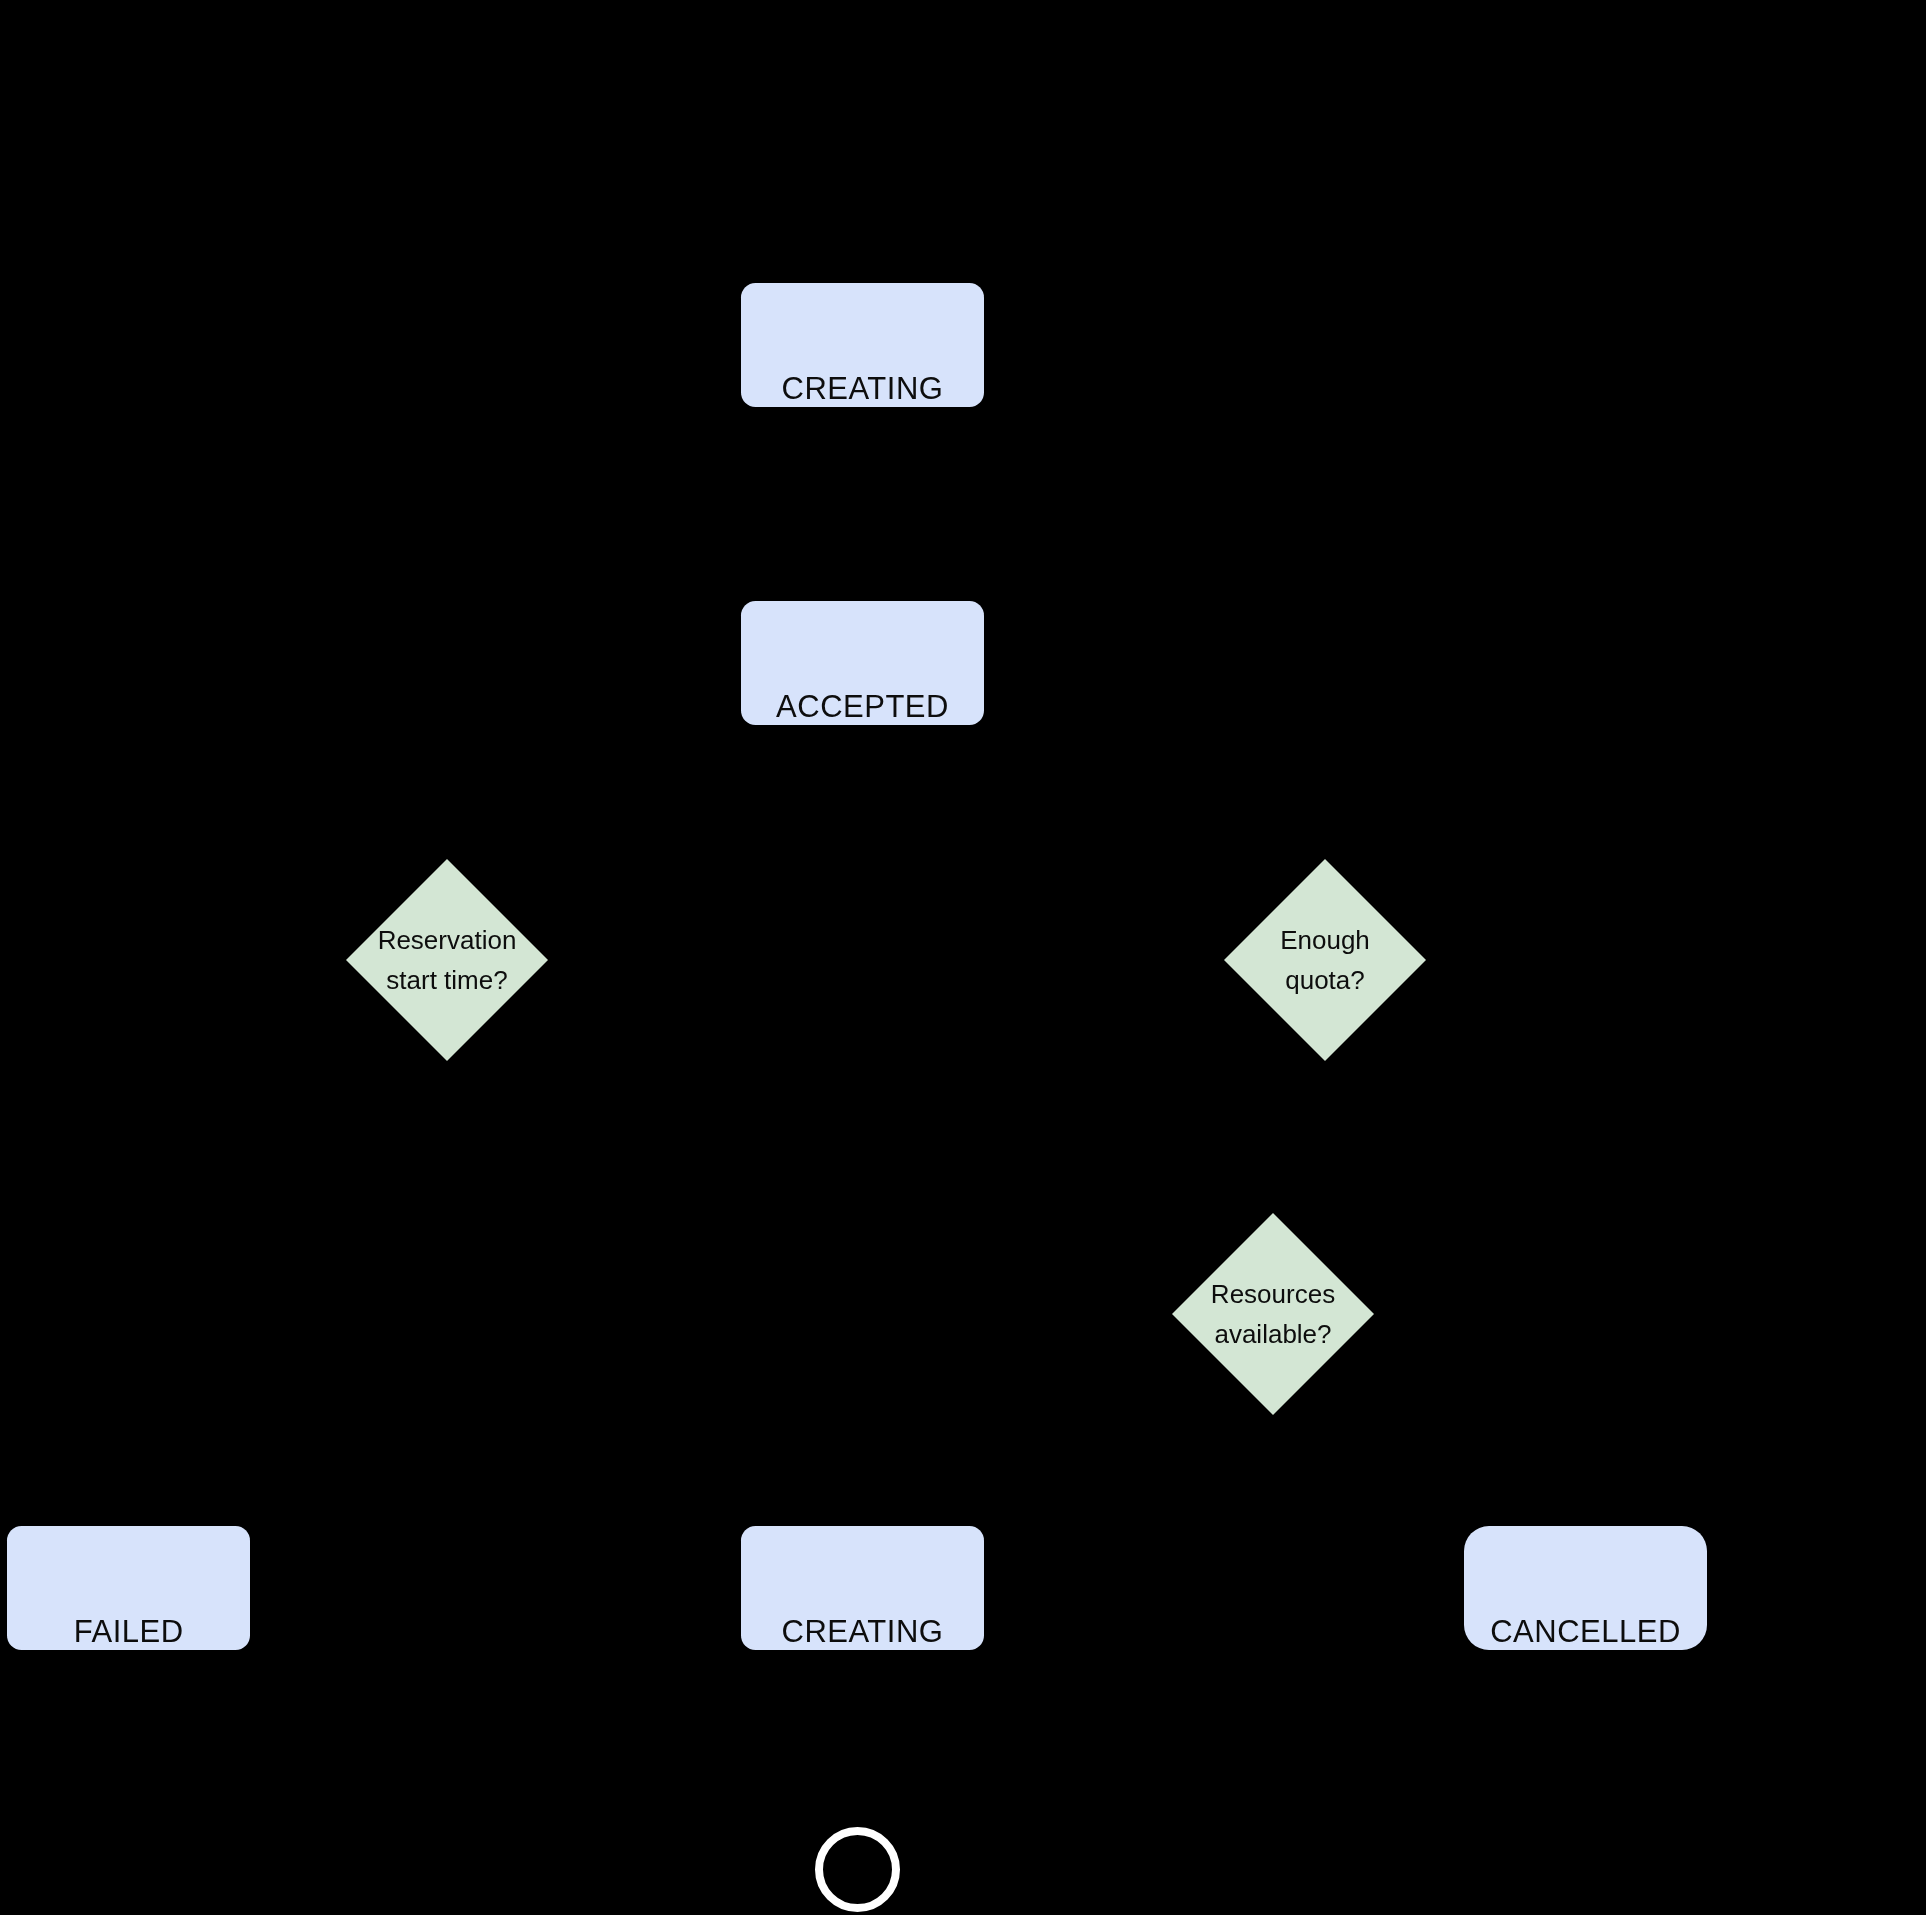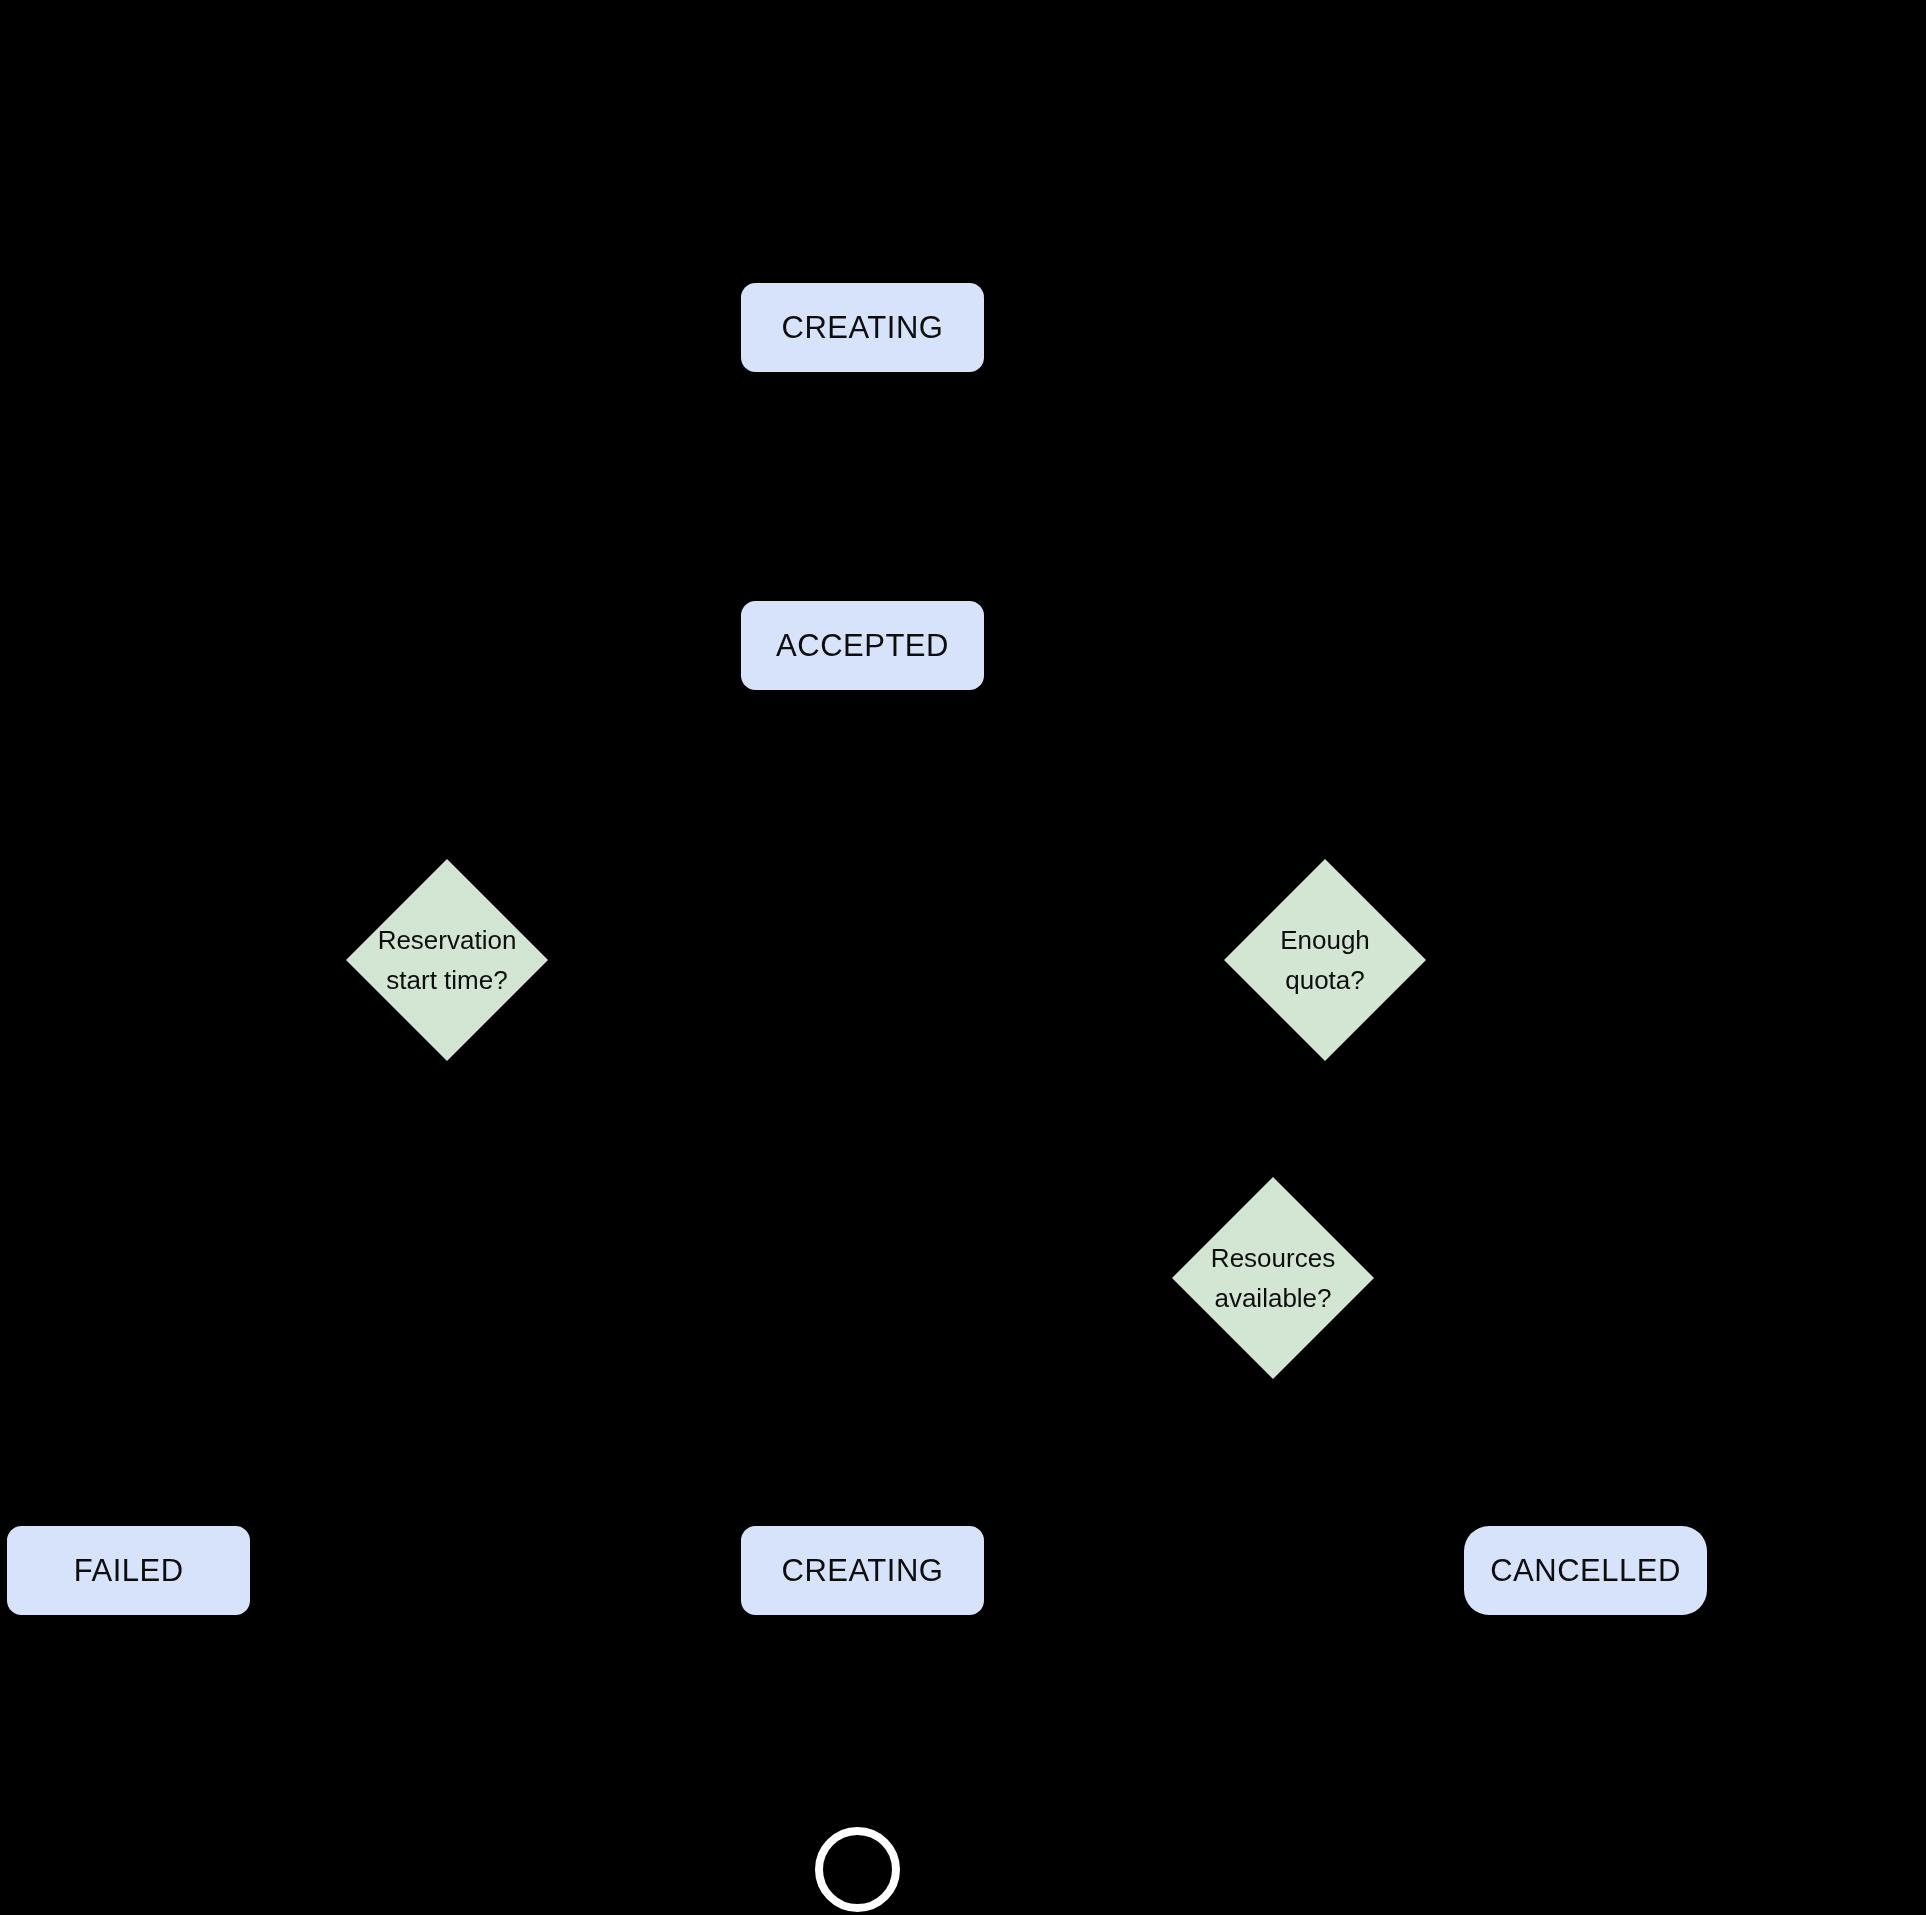--- a/index.html
+++ b/index.html
@@ -19,25 +19,25 @@
     width:1926px;
     height:1916px;
     background:var(--background);
     font-family:"Liberation Sans", sans-serif;
     overflow:hidden;
   }
   
   .state{
     position:absolute;
     width:243px;
-    height:89px;
+    height:124px;
     background:var(--state-fill);
     border-radius:14.5px;
     display:flex;
-    align-items:center;
+    align-items:flex-end;
     justify-content:center;
   }
   .state .label{
     font-size:31px;
     letter-spacing:0.5px;
     color:var(--label-text);
     white-space:nowrap;
   }
   
   .decision{
@@ -71,21 +71,21 @@
   }
   
   #node-creating   {left:741px; top:283px;}
   #node-accepted   {left:741px; top:601px;}
   #node-failed     {left:7.2px;   top:1526px;}
   #node-succeeded  {left:741px; top:1526px;}
   #node-cancelled  {left:1464px; top:1526px;border-radius:25px;}
   #node-reservation{left:346px;  top:859px;}
   #node-usecase    {left:761px; top:859px;}
   #node-quota      {left:1224px; top:859px;}
-  #node-resources  {left:1172px; top:1177px;}
+  #node-resources  {left:1172px; top:1213px;}
   #node-end        {left:815px; top:1827px;}
 </style>
 </head>
 <body>
 
 <div class="canvas">
 
   <div class="state" id="node-creating">
     <span class="label">CREATING</span>
   </div>

